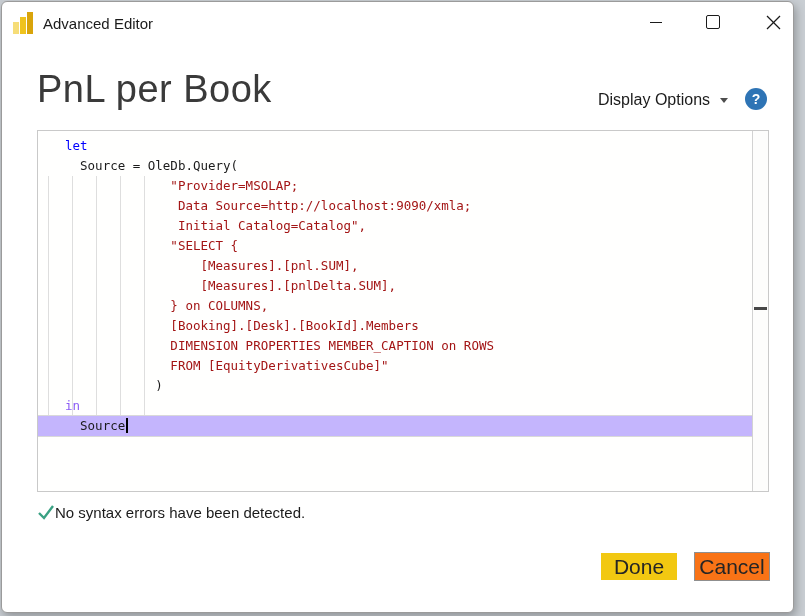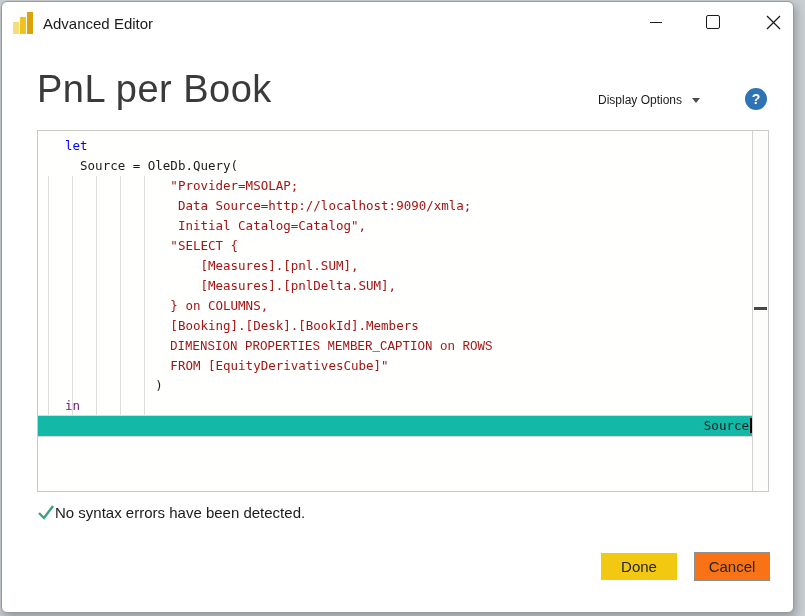--- a/index.html
+++ b/index.html
@@ -19,46 +19,46 @@
   .pbi-logo{position:absolute;left:11px;top:10px;width:22px;height:22px;}
   .win-title{position:absolute;left:41px;top:13px;font-size:15px;color:#1b1b1b;}
   .win-btn{position:absolute;top:0;width:46px;height:40px;display:flex;align-items:center;justify-content:center;cursor:default;}
   .btn-min{left:631px;}
   .btn-max{left:688px;}
   .btn-close{left:748px;}
   .glyph-min{width:12px;height:0;border-top:1.4px solid #1b1b1b;}
   .glyph-max{width:12px;height:12px;border:1.4px solid #1b1b1b;border-radius:2px;}
   
   .query-title{position:absolute;left:35px;top:66px;font-size:38px;font-weight:200;color:#3a3a3a;letter-spacing:.5px;}
-  .display-options{position:absolute;left:596px;top:85px;height:26px;display:flex;align-items:center;font-size:12px;color:#1b1b1b;cursor:default;}
+  .display-options{position:absolute;left:596px;top:85px;height:26px;display:flex;align-items:center;font-size:16px;color:#1b1b1b;cursor:default;}
   .chevron{margin-left:10px;width:0;height:0;border-left:4.5px solid transparent;border-right:4.5px solid transparent;border-top:5px solid #4d4d4d;}
   .help-btn{position:absolute;left:743px;top:86px;width:22px;height:22px;border-radius:50%;background:#2e74b5;color:#ffffff;font-size:14px;font-weight:bold;display:flex;align-items:center;justify-content:center;}
   
   .code-box{
     position:absolute;left:35px;top:128px;width:730px;height:360px;
     border:1px solid #c9c9c9;background:#fffffe;
   }
   .code-content{
     position:absolute;left:0;top:0;right:16px;bottom:0;overflow:hidden;padding-top:5px;
     font-family:"DejaVu Sans Mono", monospace;font-size:12.5px;line-height:20px;
   }
   .code-line{white-space:pre;height:20px;padding-left:27px;position:relative;z-index:2;}
-  .code-line.current{background:#14b8a6;box-shadow:0 0 0 1px #d9d9d9;text-align:right;}
+  .code-line.current{background:#c4b5fd;box-shadow:0 0 0 1px #d9d9d9;}
   .caret{display:inline-block;width:2px;height:15px;background:#000;vertical-align:text-bottom;margin-left:1px;}
   .indent-guide{position:absolute;width:1px;background:#dedede;top:45px;height:260px;z-index:1;}
   .code-scrollbar{
     position:absolute;right:0;top:0;width:15px;height:100%;
     border-left:1px solid #d2d2d2;background:#fdfdfc;
   }
   .scroll-thumb{position:absolute;left:1px;right:1px;top:176px;height:3px;background:#474747;}
   
   .status-row{position:absolute;left:36px;top:502px;display:flex;align-items:center;}
   .status-text{font-size:15px;color:#1b1b1b;}
   
-  .btn{position:absolute;font-size:15px;display:flex;align-items:center;justify-content:center;cursor:default;box-sizing:border-box;}
+  .btn{position:absolute;font-size:21px;display:flex;align-items:center;justify-content:center;cursor:default;box-sizing:border-box;}
   .btn-done{left:599px;top:551px;width:76px;height:27px;background:#f2c811;color:#252525;border:1px solid #f2c811;}
   .btn-cancel{left:692px;top:550px;width:76px;height:29px;background:#f97316;color:#252525;border:1px solid #8f8f8f;}
 </style>
 </head>
 <body>
 
 <div class="dialog">
 
   <div class="titlebar">
     <svg class="pbi-logo" viewBox="0 0 22 22">
@@ -100,24 +100,24 @@
         <div class="code-line"><span style="color: rgb(0, 0, 255);">let</span></div>
         <div class="code-line"><span style="color: rgb(27, 27, 27);">  Source = OleDb.Query(</span></div>
         <div class="code-line"><span style="color: rgb(163, 21, 21);">              "Provider=MSOLAP;</span></div>
         <div class="code-line"><span style="color: rgb(163, 21, 21);">               Data Source=http://localhost:9090/xmla;</span></div>
         <div class="code-line"><span style="color: rgb(163, 21, 21);">               Initial Catalog=Catalog",</span></div>
         <div class="code-line"><span style="color: rgb(163, 21, 21);">              "SELECT {</span></div>
         <div class="code-line"><span style="color: rgb(163, 21, 21);">                  [Measures].[pnl.SUM],</span></div>
         <div class="code-line"><span style="color: rgb(163, 21, 21);">                  [Measures].[pnlDelta.SUM],</span></div>
         <div class="code-line"><span style="color: rgb(163, 21, 21);">              } on COLUMNS,</span></div>
         <div class="code-line"><span style="color: rgb(163, 21, 21);">              [Booking].[Desk].[BookId].Members</span></div>
-        <div class="code-line"><span style="color: rgb(163, 21, 21); font-family: Liberation Mono, monospace;">              DIMENSION PROPERTIES MEMBER_CAPTION on ROWS</span></div>
+        <div class="code-line"><span style="color: rgb(163, 21, 21);">              DIMENSION PROPERTIES MEMBER_CAPTION on ROWS</span></div>
         <div class="code-line"><span style="color: rgb(163, 21, 21);">              FROM [EquityDerivativesCube]"</span></div>
         <div class="code-line"><span style="color: rgb(27, 27, 27);">            )</span></div>
-        <div class="code-line"><span style="color: #701a75;">in</span></div>
+        <div class="code-line"><span style="color: #8b5cf6;">in</span></div>
         <div class="code-line current"><span style="color: rgb(27, 27, 27);">  Source</span><span class="caret"></span></div>
       </div>
     <div class="code-scrollbar">
       <div class="scroll-thumb"></div>
     </div>
   </div>
 
   <div class="status-row">
     <svg width="17" height="15" viewBox="0 0 17 15">
       <polyline points="1,8 6,13 15,1" fill="none" stroke="#3aa183" stroke-width="2.4"></polyline>

